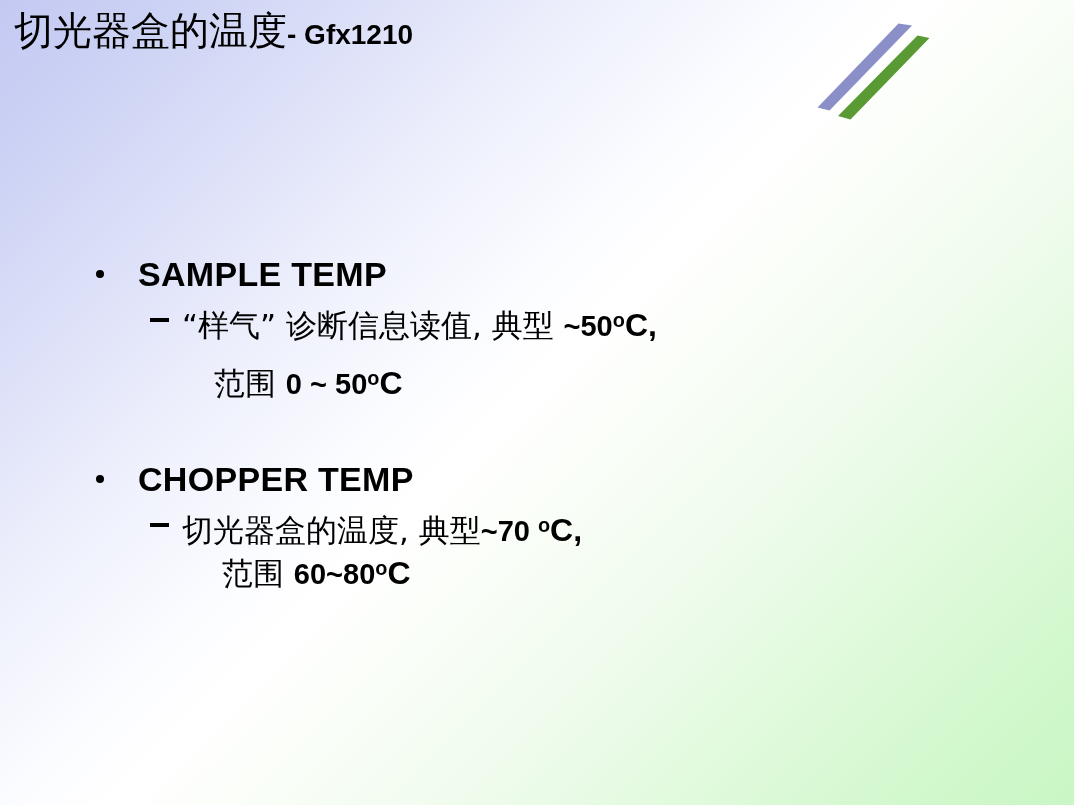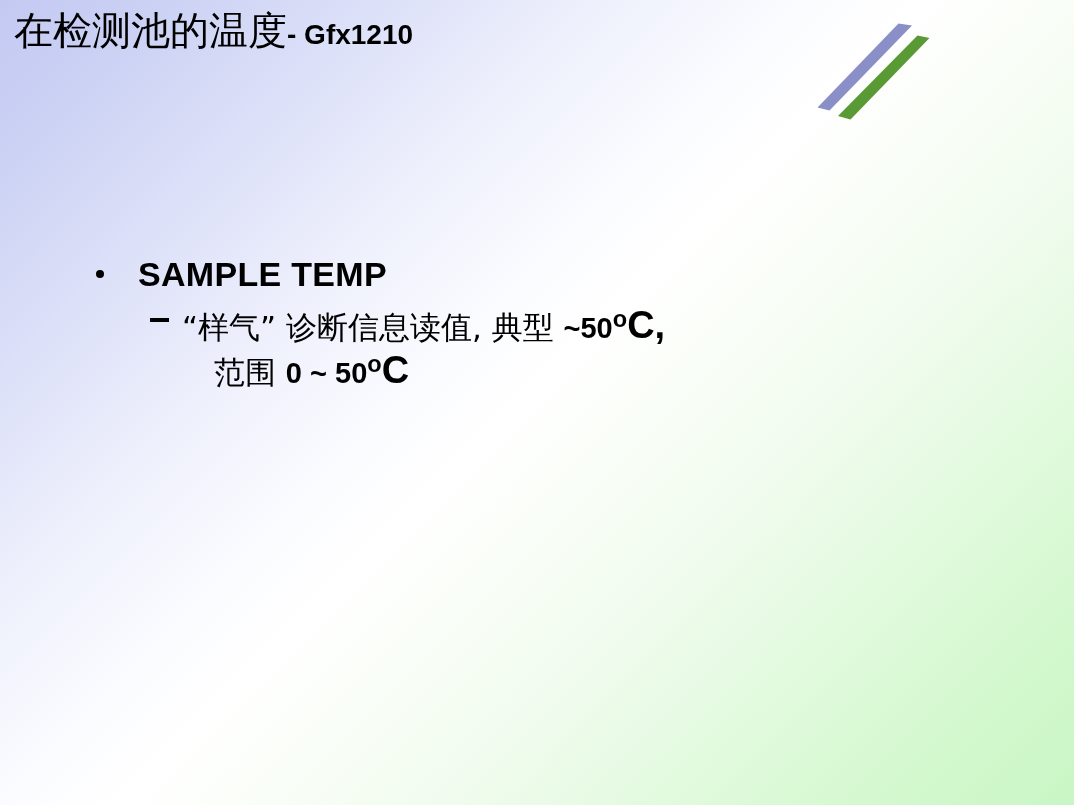--- a/index.html
+++ b/index.html
@@ -138,52 +138,52 @@
   }
   .l2 .l2-lines {
     margin-left:90px;
     font-size:30px;
     line-height:42px;
   }
   .l2-line {
     white-space:nowrap;
     color:#000;
   }
-  .l2-line.indent2 { padding-left:32px; }
+  .l2-line.indent2 { padding-left:32px;margin-top:15px; }
   .l2-line.indent2b { padding-left:40px; }
 
   .cns {
     font-family:"DejaVu Sans", "Liberation Sans", sans-serif;
     font-weight:normal;
     font-size:31px;
   }
   .num {
     font-family:"Liberation Sans", sans-serif;
     font-weight:bold;
     font-size:29px;
   }
   .deg {
     font-family:"Liberation Sans", sans-serif;
     font-weight:bold;
-    font-size:38px;
+    font-size:32px;
     position:relative;
   }
   .deg sup {
     font-size:0.62em;
     vertical-align:0.46em;
     line-height:0;
   }
 </style>
 </head>
 <body>
 
 <div id="slide">
 
   <div id="title">
-    <span class="cn">在检测池的温度</span><span class="en">- Gfx1210</span>
+    <span class="cn">切光器盒的温度</span><span class="en">- Gfx1210</span>
   </div>
 
   <div id="logo">
     <svg width="266" height="112" viewBox="0 0 266 112">
 
       <path d="M93.5 1.5 L107 3.5 L24.5 88.5 L12.5 85.5 Z" fill="#8b8fc8"></path>
 
       <path d="M112.5 13.5 L124.5 16.0 L45.5 97.5 L33.0 94.0 Z" fill="#5a9a35"></path>
     </svg>
   </div>
@@ -199,15 +199,30 @@
 
       <div class="l2">
         <span class="l2-dash"></span>
         <div class="l2-lines">
           <div class="l2-line"><span class="cns">“样气” 诊断信息读值, 典型 </span><span class="num">~50</span><span class="deg"><sup>o</sup>C,</span></div>
           <div class="l2-line indent2"><span class="cns">范围 </span><span class="num">0 ~ 50</span><span class="deg"><sup>o</sup>C</span></div>
         </div>
       </div>
     </div>
 
+    <div class="block" id="block-chopper">
+
+      <div class="l1">
+        <span class="l1-dot"></span>
+        <span class="l1-text">CHOPPER TEMP</span>
+      </div>
+
+      <div class="l2">
+        <span class="l2-dash"></span>
+        <div class="l2-lines">
+          <div class="l2-line"><span class="cns">切光器盒的温度, 典型</span><span class="num">~70 </span><span class="deg"><sup>o</sup>C,</span></div>
+          <div class="l2-line indent2b"><span class="cns">范围 </span><span class="num">60~80</span><span class="deg"><sup>o</sup>C</span></div>
+        </div>
+      </div>
+    </div>
 
   </div>
 </div>
 
 </body></html>

